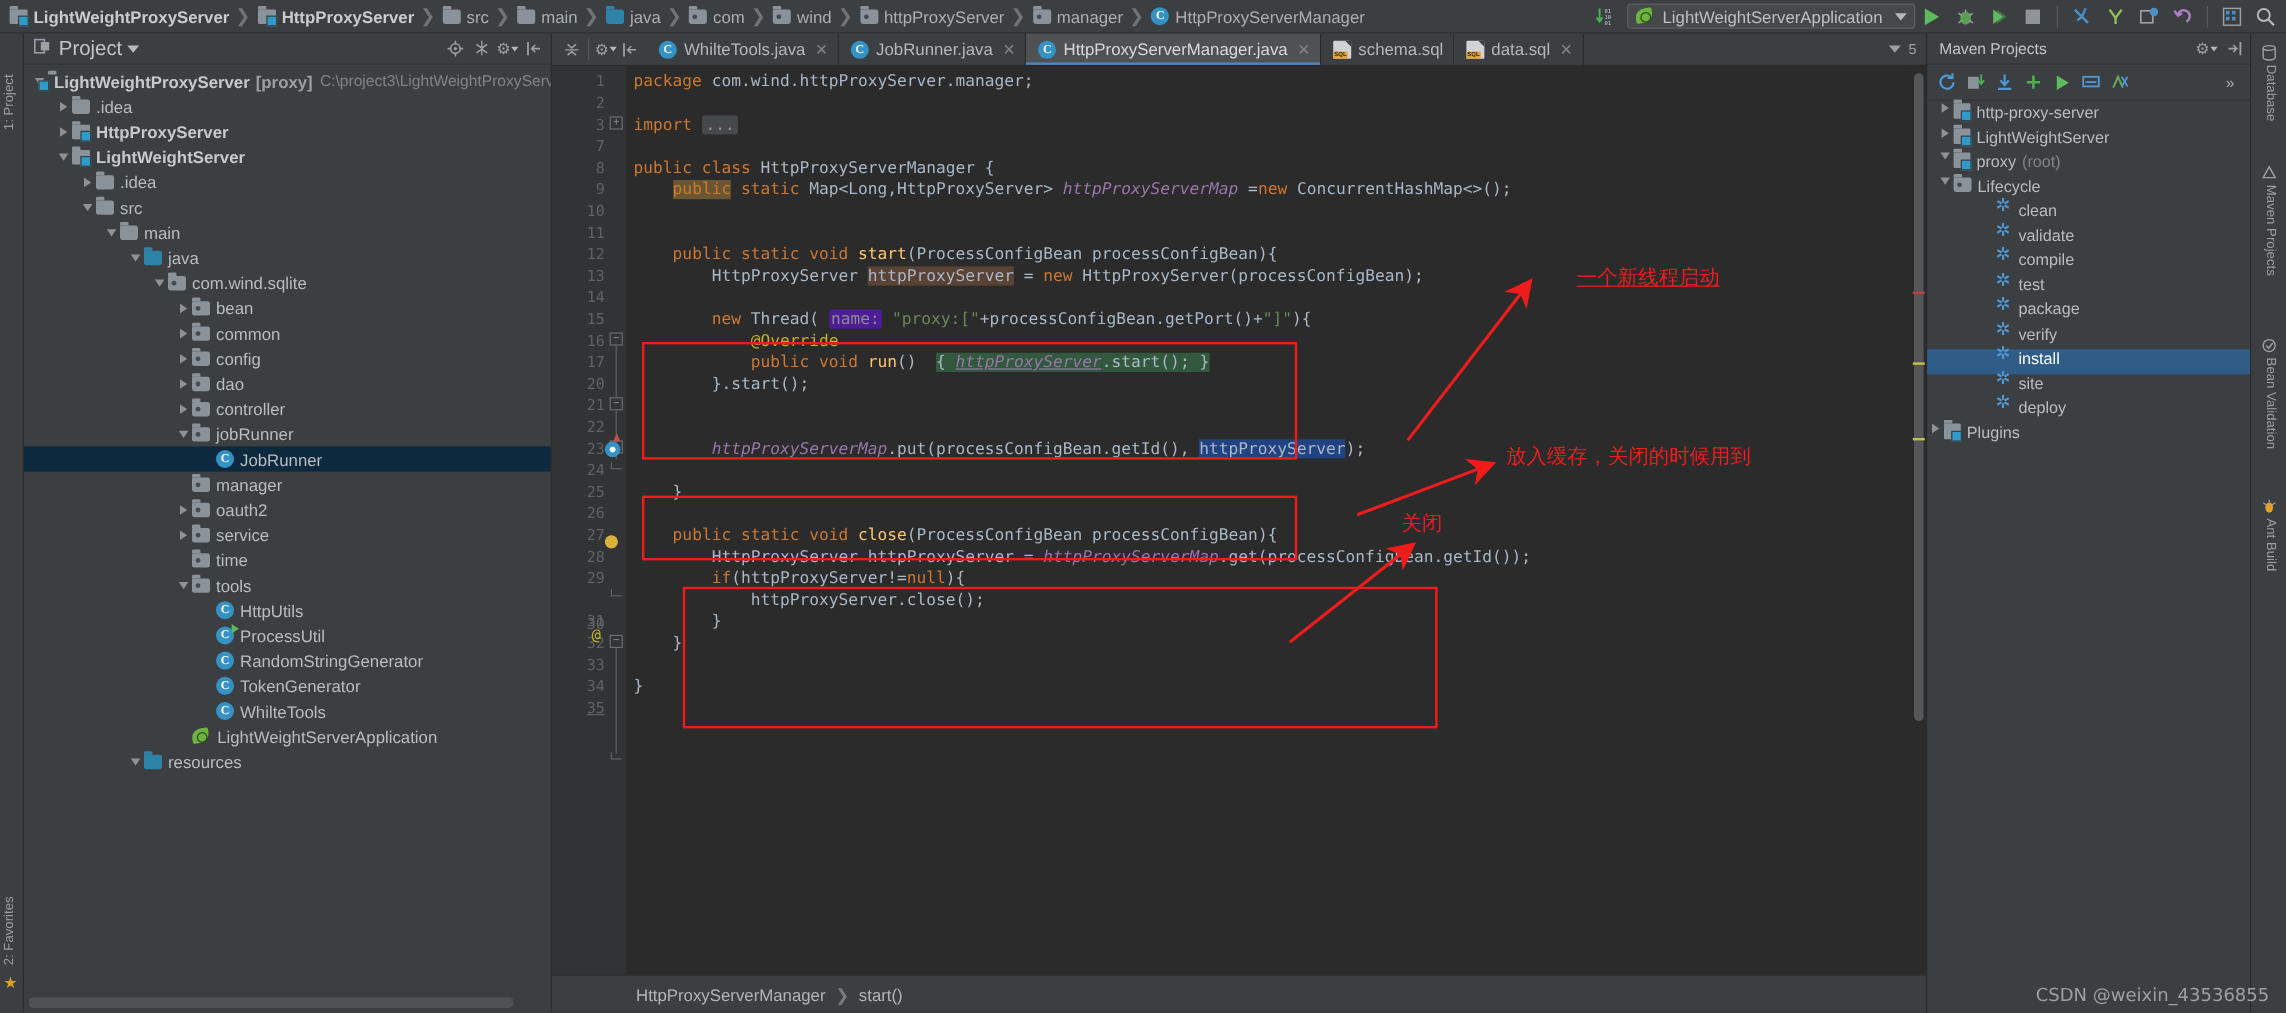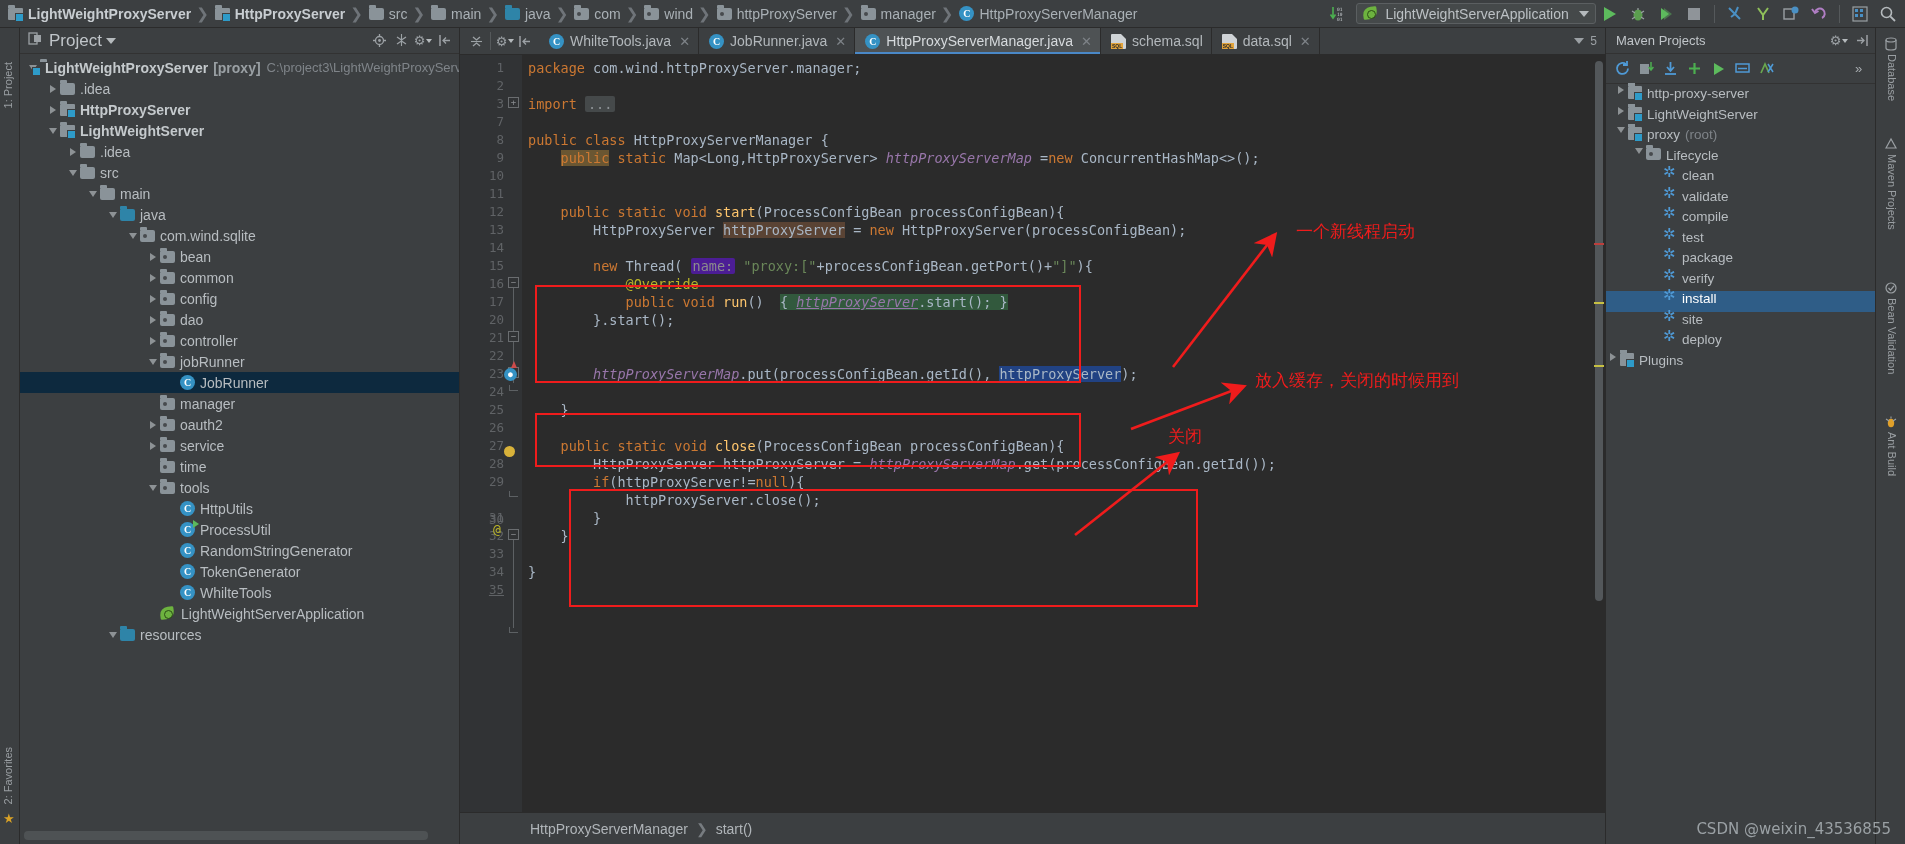--- a/index.html
+++ b/index.html
@@ -889,21 +889,21 @@
         <defs>
           <marker id="ah" markerWidth="9" markerHeight="9" refX="7" refY="4.5" orient="auto">
             <path d="M0,0 L9,4.5 L0,9 L2.6,4.5 Z" fill="#f01c1c"></path>
           </marker>
         </defs>
         <line x1="713" y1="312" x2="814" y2="181" stroke="#f01c1c" stroke-width="2.6" marker-end="url(#ah)"></line>
         <line x1="671" y1="374" x2="782" y2="332" stroke="#f01c1c" stroke-width="2.6" marker-end="url(#ah)"></line>
         <line x1="615" y1="480" x2="716" y2="400" stroke="#f01c1c" stroke-width="2.6" marker-end="url(#ah)"></line>
       </svg>
 
-      <div class="ann-text" style="left:836px; top:165px;">一个新线程启动</div>
+      <div class="ann-text" style="left:854px; top:165px;text-decoration:underline;">一个新线程启动</div>
       <div class="ann-text" style="left:795px; top:314px;">放入缓存，关闭的时候用到</div>
       <div class="ann-text" style="left:708px; top:370px;">关闭</div>
     </div>
 
     <div class="ed-scroll">
       <div class="ed-thumb"></div>
       <div class="err-stripe" style="top:188px;"></div>
       <div class="warn-stripe" style="top:247px;"></div>
       <div class="warn-stripe" style="top:310px;"></div>
     </div>
@@ -987,21 +987,21 @@
           <span class="nm">LightWeightServer</span>
         </div>
         <div class="mrow" style="padding-left: 8px;">
           <span class="arrow">
             <span class="ar-d"></span>
           </span>
           <span class="ic-mvn"></span>
           <span class="nm">proxy</span>
           <span class="dim">(root)</span>
         </div>
-        <div class="mrow" style="padding-left: 26px;">
+        <div class="mrow" style="padding-left: 8px;">
           <span class="arrow">
             <span class="ar-d"></span>
           </span>
           <span class="ic-folder pkg"></span>
           <span class="nm">Lifecycle</span>
         </div>
         <div class="mrow" style="padding-left: 44px;">
           <span class="arrow"></span>
           <span class="ic-gear"></span>
           <span class="nm">clean</span>

